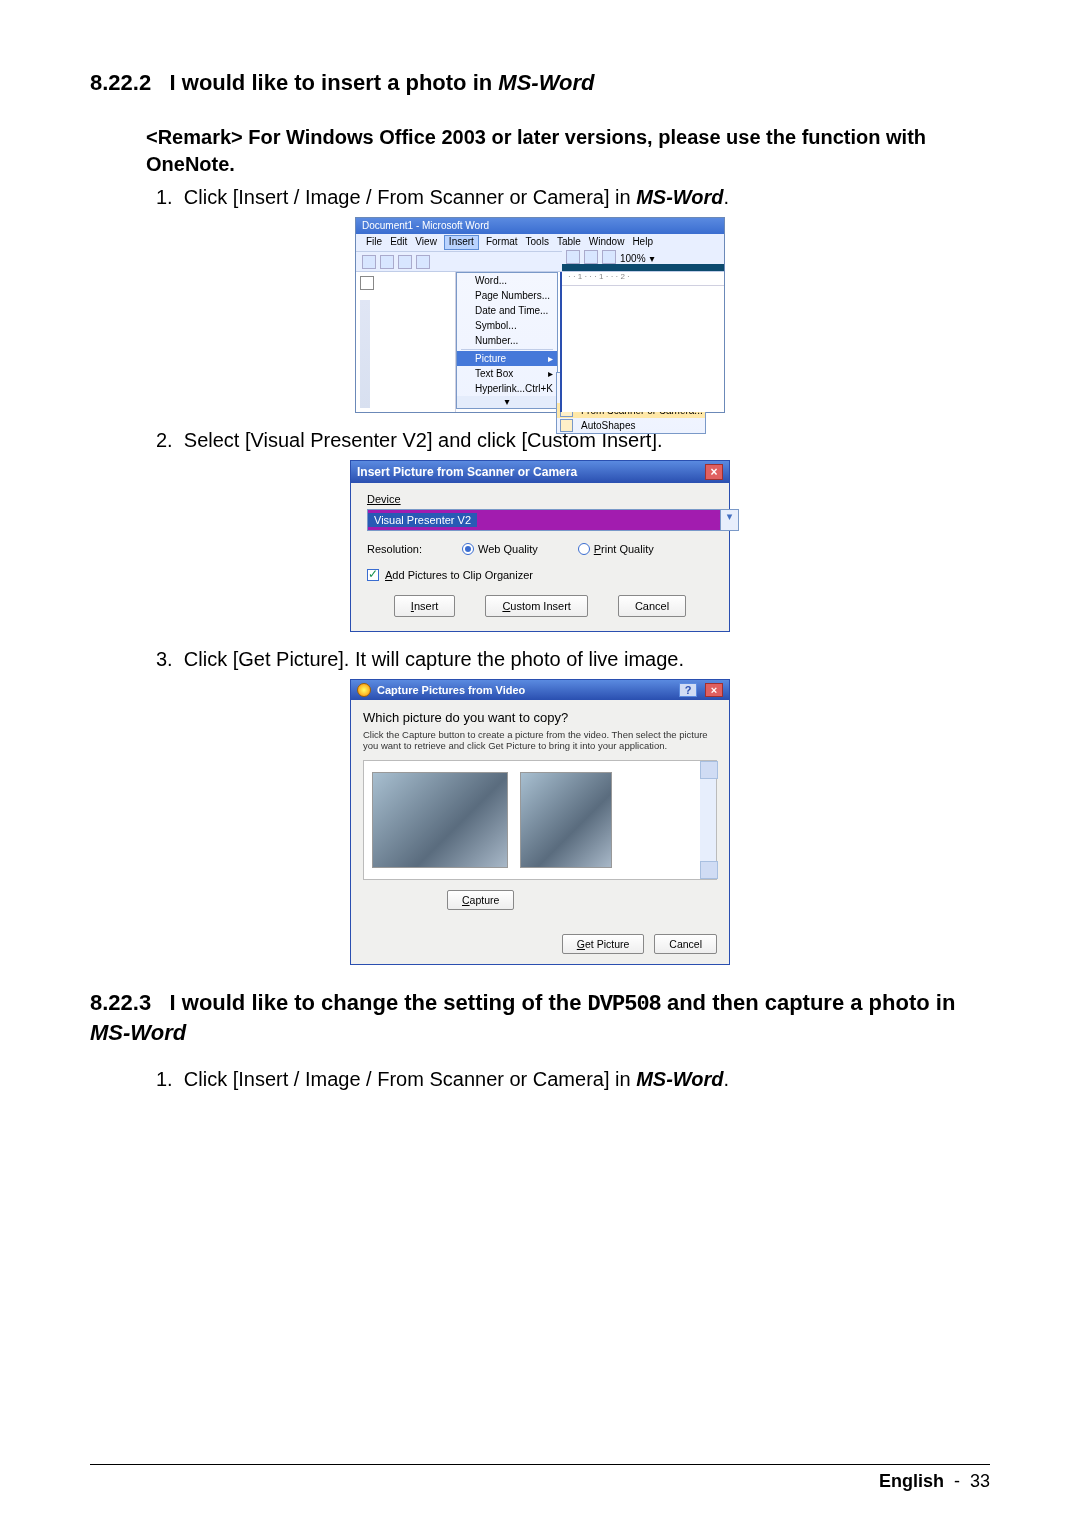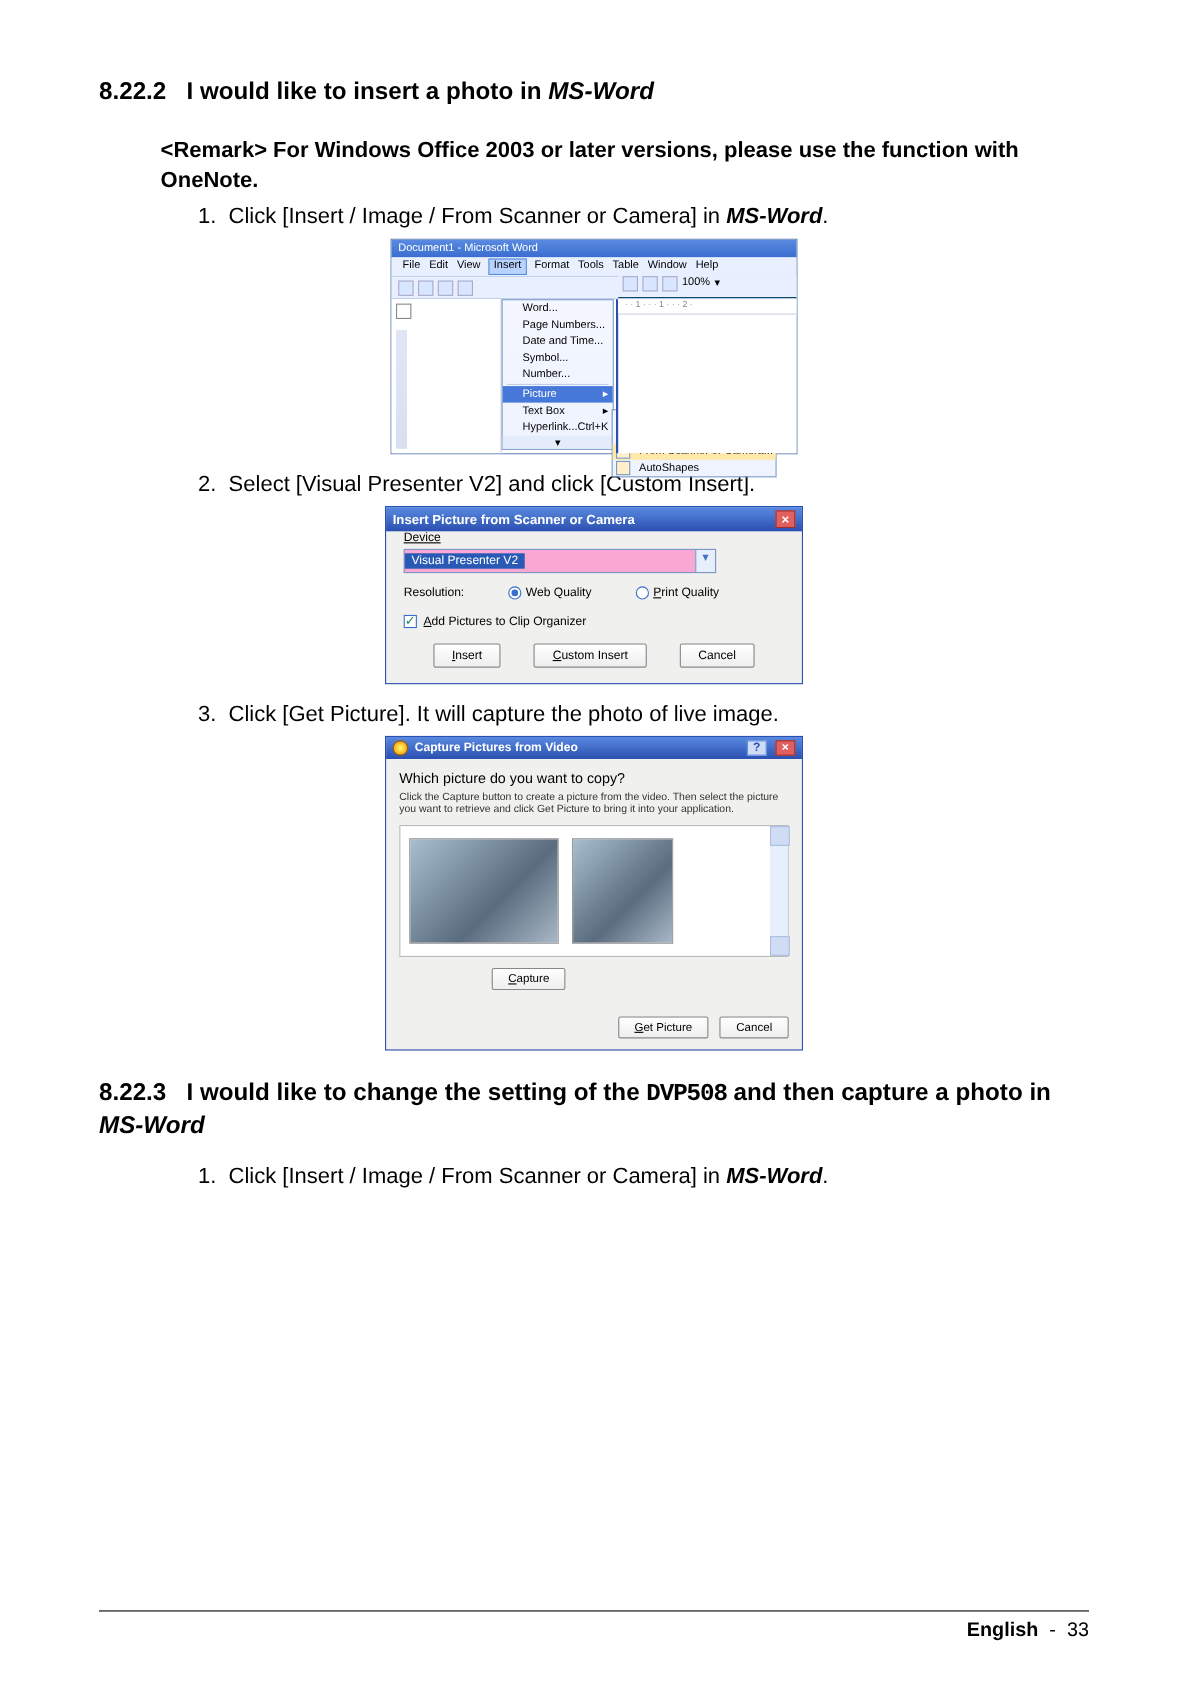--- a/index.html
+++ b/index.html
@@ -19,21 +19,21 @@
   .heading .italic { font-style: italic; }
   .remark {
     font-size: 20px;
     font-weight: bold;
     margin-left: 56px;
     margin-bottom: 6px;
     line-height: 1.35;
   }
   .step {
     font-size: 20px;
-    margin-left: 90px;
+    margin-left: 66px;
     margin-bottom: 4px;
     line-height: 1.35;
     text-indent: -24px;
     padding-left: 24px;
   }
   .step .italic { font-style: italic; font-weight: bold; }
   .figure {
     display: flex;
     justify-content: center;
     margin: 6px 0 14px 0;
@@ -149,22 +149,22 @@
     position: absolute; left: 204px; right: 0; top: 0; bottom: 0;
     border-left: 2px solid #2a4fb0;
     background: #fff;
   }
   .word-right-area .ruler {
     height: 14px; background: #fff; border-bottom: 1px solid #d0d0e0;
     font-size: 8px; color: #888; padding-left: 6px;
   }
   .word-right-area .toolbar-right {
     position: absolute; top: -21px; left: 0; right: 0; height: 20px;
-    background: #e8efff; display: flex; gap: 4px; align-items: flex-start; padding: 0 4px;
-    border-bottom: 1px solid #0c4a6e;
+    background: #e8efff; display: flex; gap: 4px; align-items: flex-end; padding: 0 4px;
+    border-bottom: 7px solid #0c4a6e;
     font-size: 10px;
   }
 
   
   .ins-dialog {
     width: 380px;
     border: 1px solid #2a4fb0;
     font-family: Tahoma, sans-serif;
     font-size: 11px;
     background: #f0f0ee;
@@ -177,28 +177,28 @@
     font-weight: bold;
     font-size: 12px;
     display: flex; justify-content: space-between;
   }
   .ins-dialog .close-x {
     width: 18px; height: 16px; margin-top: 3px;
     background: #e06060; color: #fff; text-align: center; line-height: 14px;
     border: 1px solid #a03030; font-weight: bold;
   }
   .ins-dialog .body {
-    padding: 0 16px 14px 16px;
+    padding: 10px 16px 14px 16px;
     border-radius: 16px;
   }
   .ins-dialog .lbl { margin-bottom: 4px; }
   .ins-dialog .device {
-    width: 284px; height: 22px; border: 1px solid #7a99c8;
+    width: 372px; height: 22px; border: 1px solid #7a99c8;
     display: flex; align-items: center;
-    background: #f9a8d4;
+    background: #a21caf;
     padding-left: 0;
     margin-bottom: 12px;
   }
   .ins-dialog .device .sel-text {
     background: #285ab5; color: #fff;
     padding: 1px 6px;
     flex: 0 0 auto;
   }
   .ins-dialog .device .spacer { flex: 1; }
   .ins-dialog .device .drop {

